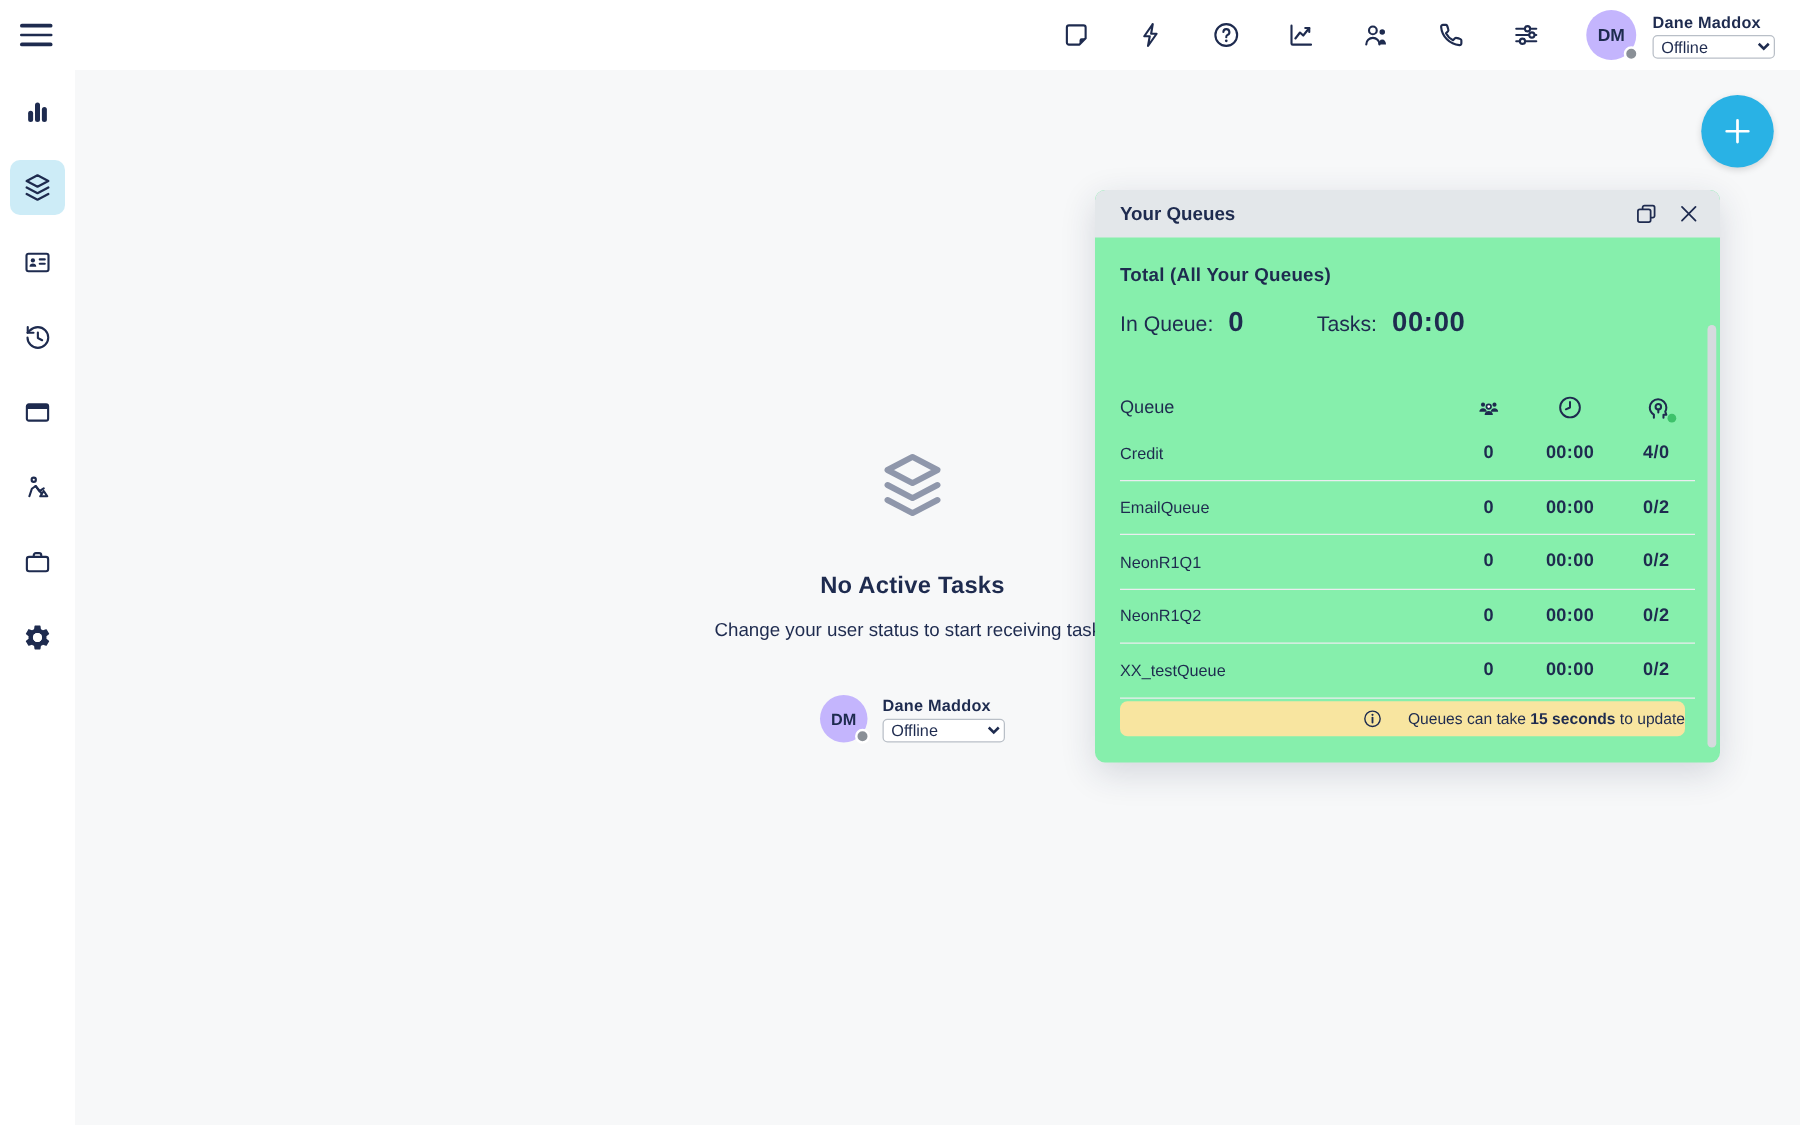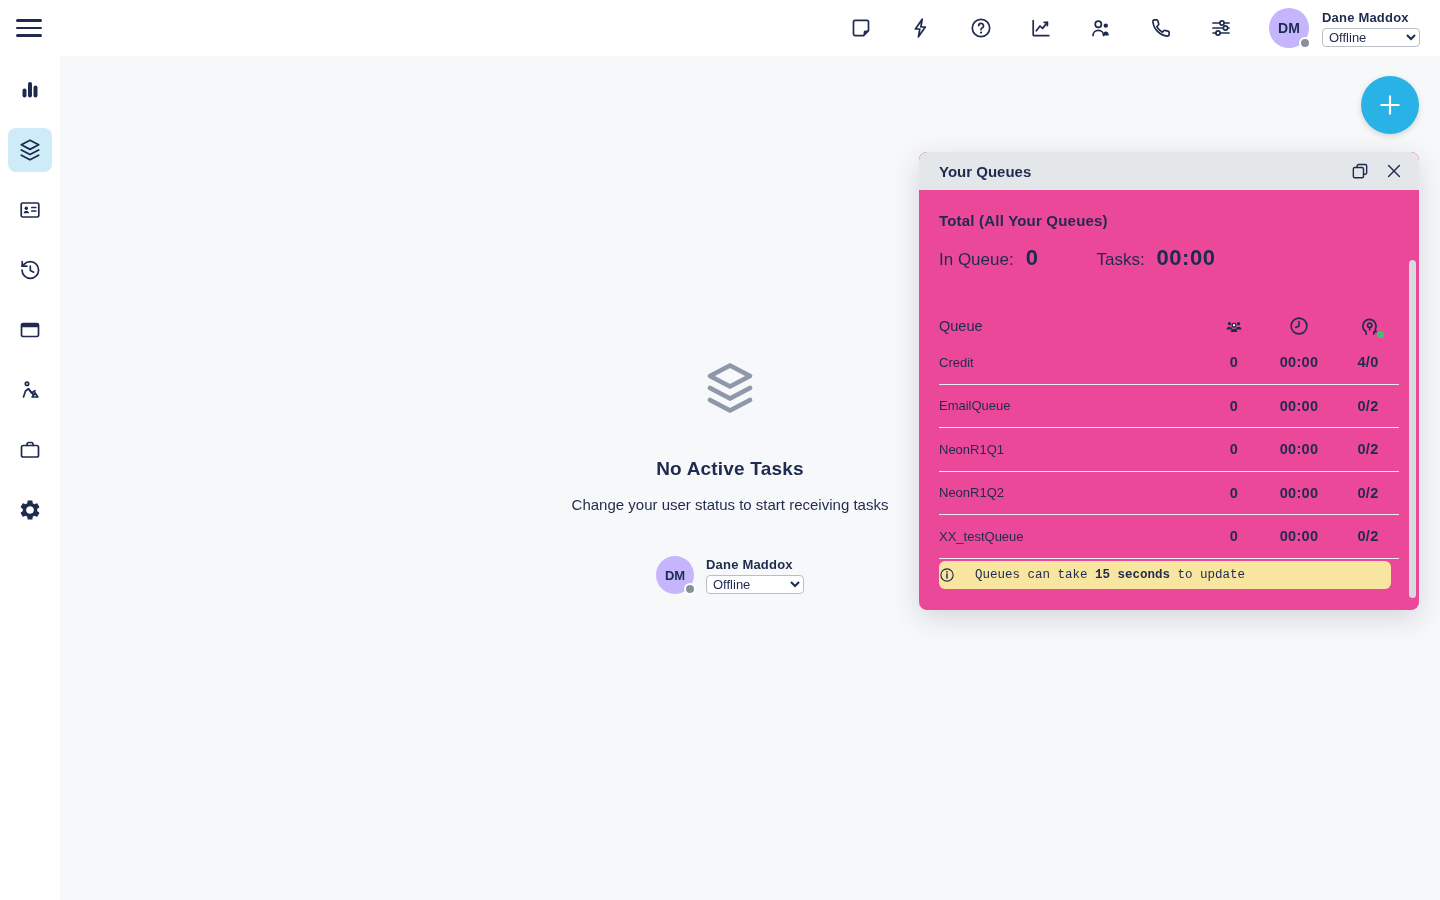--- a/index.html
+++ b/index.html
@@ -37,39 +37,39 @@
   .fab { position:absolute; left:1361px; top:76px; width:58px; height:58px; border-radius:50%; background:#29b2e5; display:flex; align-items:center; justify-content:center; cursor:pointer; z-index:6; box-shadow:0 2px 6px rgba(0,0,0,.15); }
   .empty-icon { position:absolute; left:700px; top:358px; }
   .empty-title { position:absolute; left:530px; top:458px; width:400px; text-align:center; font-size:19px; font-weight:bold; letter-spacing:.2px; }
   .empty-sub { position:absolute; left:430px; top:496px; width:600px; text-align:center; font-size:15px; }
   .chip { position:absolute; left:656px; top:556px; display:flex; }
   .chip .avatar { width:38px; height:38px; font-size:13px; }
   .chip-meta { margin-left:12px; padding-top:1px; }
   .chip-name { font-size:13px; font-weight:bold; letter-spacing:.2px; }
 
   
-  .panel { position:absolute; left:919px; top:152px; width:500px; height:458px; background:#ec4899; border-radius:8px; box-shadow:0 8px 28px rgba(31,43,77,.16); z-index:7; overflow:hidden; }
+  .panel { position:absolute; left:876px; top:152px; width:500px; height:458px; background:#86efac; border-radius:8px; box-shadow:0 8px 28px rgba(31,43,77,.16); z-index:7; overflow:hidden; }
   .panel-header { height:38px; background:#e3e7ea; display:flex; align-items:center; padding:0 14px 0 20px; border-radius:8px 8px 0 0; }
   .panel-title { font-size:15px; font-weight:bold; flex:1; }
   .ph-btn { width:22px; height:22px; margin-left:12px; cursor:pointer; display:flex; align-items:center; justify-content:center; }
   .panel-body { position:relative; padding:20px 20px 0 20px; height:333px; }
   .total-heading { font-size:15px; font-weight:bold; margin-top:2px; letter-spacing:.2px; }
   .totals { display:flex; align-items:baseline; margin-top:16px; }
   .tot-label { font-size:17px; }
   .tot-value { font-size:22px; font-weight:bold; margin-left:12px; letter-spacing:.5px; }
   .tot-gap { width:58px; }
   .qgrid { display:grid; grid-template-columns:1fr 54px 76px 62px; align-items:center; }
   .qhead { margin-top:40px; height:30px; }
   .qhead .qname { font-size:14.5px; font-weight:normal; }
   .qcol-ic { justify-self:center; position:relative; }
   .qrow { height:43.5px; border-bottom:1px solid #ebedf0; }
   .qrow:last-of-type { border-bottom:none; }
   .qrow .qname { font-size:13px; }
   .qcell { justify-self:center; font-size:14.5px; font-weight:bold; letter-spacing:.3px; }
-  .notice { margin-top:2px; margin-right:8px; height:28px; background:#f8e5a0; border-radius:6px; display:flex; align-items:center; justify-content:flex-start; gap:20px; font-size:12.5px;font-family:Liberation Mono, monospace; }
+  .notice { margin-top:2px; margin-right:8px; height:28px; background:#f8e5a0; border-radius:6px; display:flex; align-items:center; justify-content:flex-end; gap:20px; font-size:12.5px; }
   .notice b { font-weight:bold; }
   .scroll-thumb { position:absolute; right:3px; top:70px; width:7px; height:338px; background:#d7dade; border-radius:4px; cursor:pointer; }
   .green-dot { position:absolute; right:-4px; bottom:0; width:7px; height:7px; border-radius:50%; background:#3ec26b; }
 </style>
 </head>
 <body>
 
 <div class="topbar">
   <div class="hamburger">
       <span></span>

